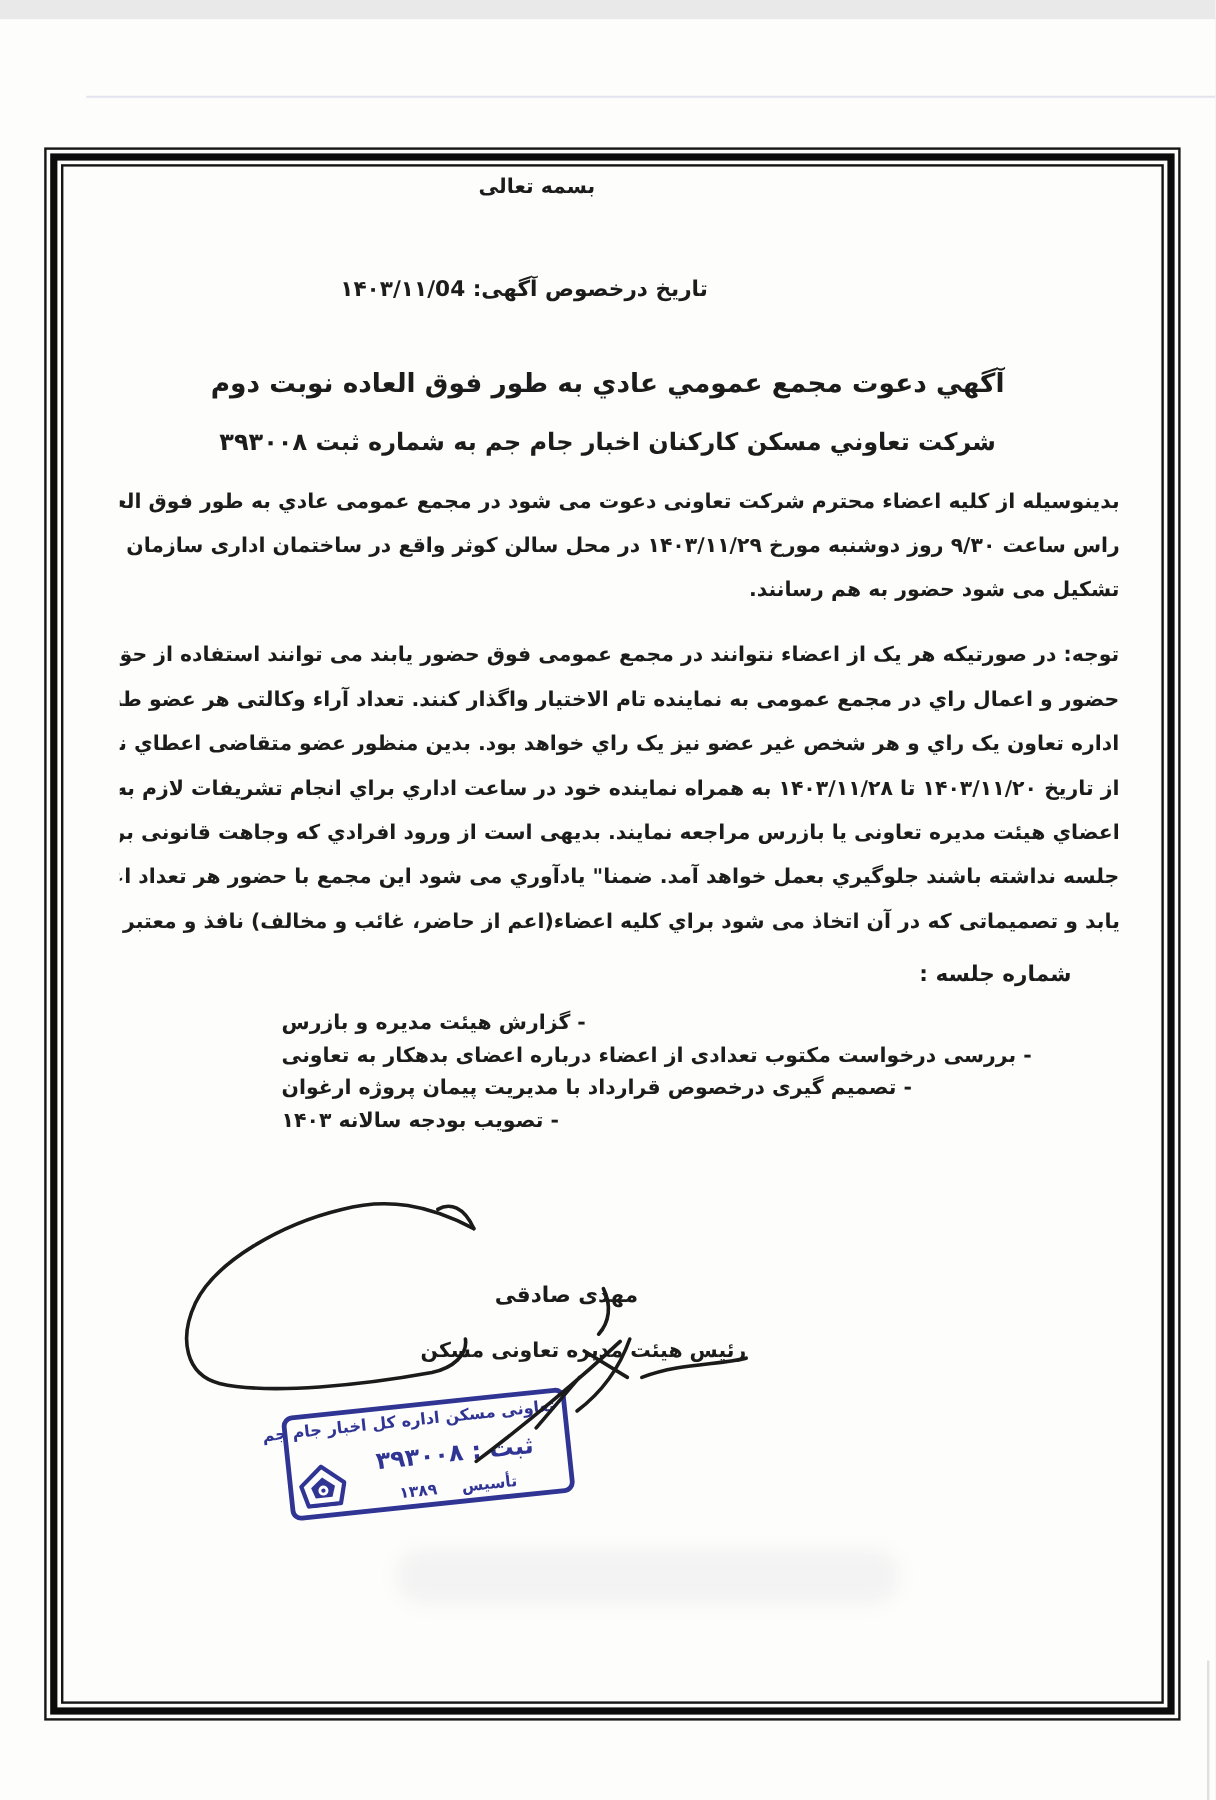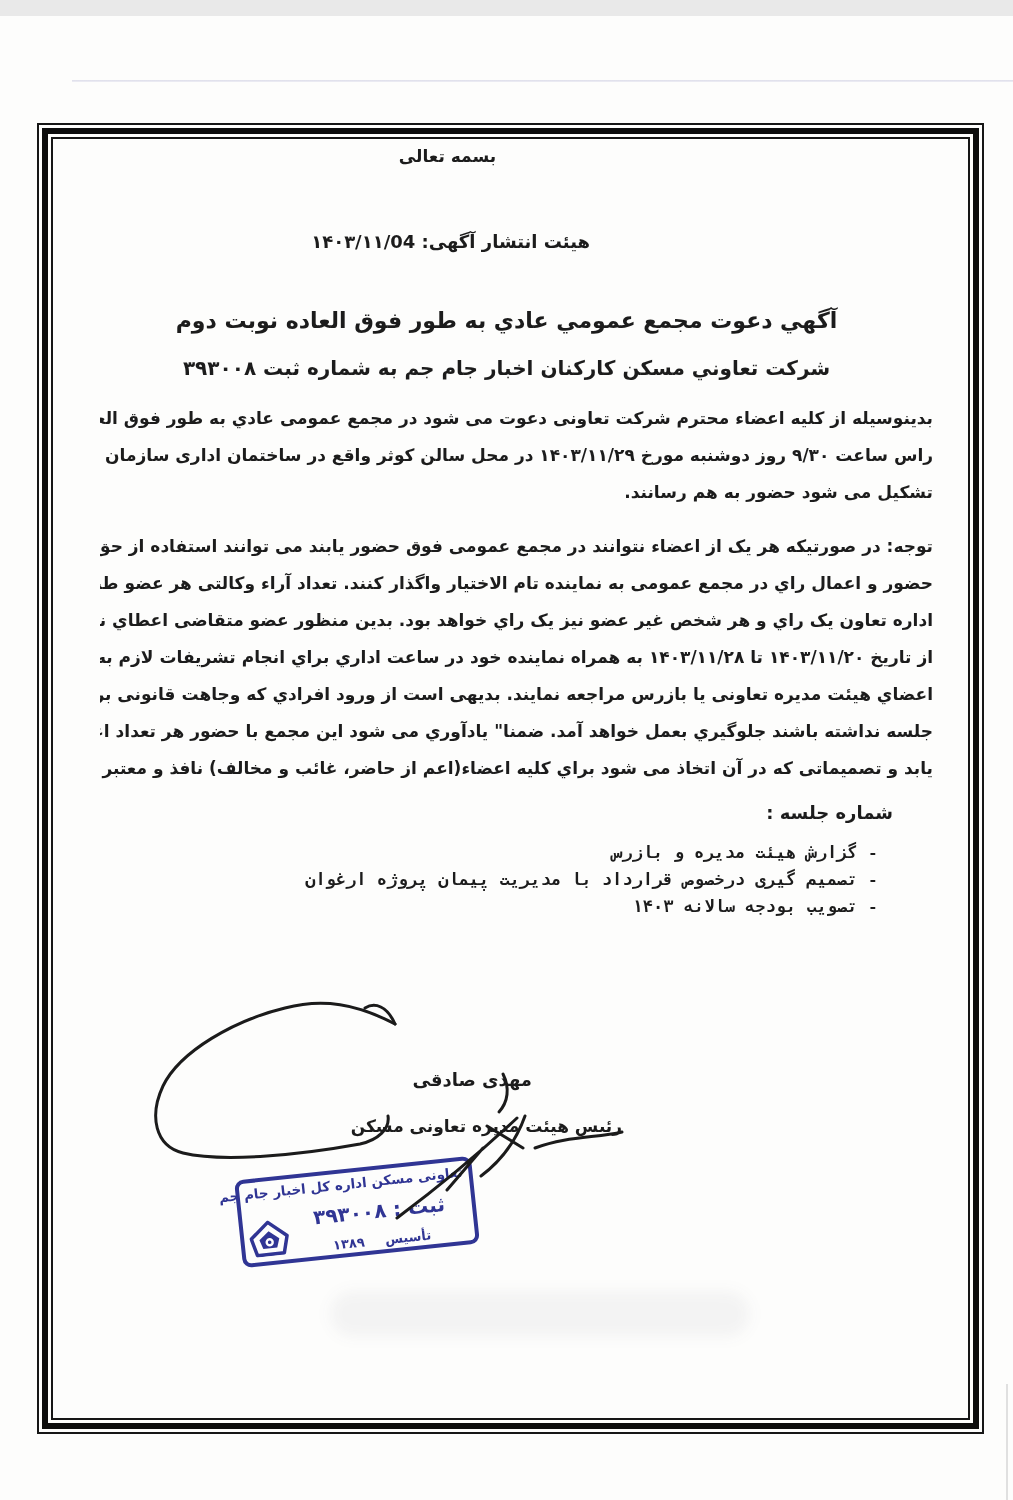--- a/index.html
+++ b/index.html
@@ -32,21 +32,21 @@
     font-size:20px; font-weight:bold; }
   .para { position:absolute; right:80px; width:833px; }
   .para1 { top:384px; }
   .para2 { top:512px; }
   .pline { height:37px; line-height:37px; font-size:17px; font-weight:bold;
     direction:rtl; text-align:justify; text-align-last:justify; white-space:nowrap;
     text-justify:inter-word; overflow:hidden; }
   .pline.last-short { text-align:right; text-align-last:right; }
   .agenda-heading { position:absolute; top:786px; right:120px; font-size:18px;
     font-weight:bold; white-space:nowrap; }
-  .agenda-items { position:absolute; top:824px; right:135px; text-align:right;font-family:Liberation Mono, monospace; }
+  .agenda-items { position:absolute; top:824px; right:153px; text-align:left; }
   .agenda-item { line-height:27px; font-size:17px; font-weight:bold; white-space:nowrap; }
   .sig-name { position:absolute; top:1053px; right:481px; font-size:18px;
     font-weight:bold; white-space:nowrap; z-index:4; }
   .sig-role { position:absolute; top:1100px; right:391px; font-size:17px;
     font-weight:bold; white-space:nowrap; z-index:2; }
   .sig-svg { position:absolute; left:135px; top:980px; width:520px; height:230px; z-index:3; }
   
   .stamp { position:absolute; left:238px; top:1152px; width:238px; height:88px;
     border:4px solid #262b8f; border-radius:9px; transform:rotate(-6deg);
     color:#262b8f; z-index:2; opacity:.95; padding:3px 6px 2px 6px;
@@ -69,21 +69,21 @@
 
   <div class="frame">
     <div class="frame-mid">
       <div class="frame-inner"></div>
     </div>
   </div>
 
   <div class="bismillah">بسمه تعالی</div>
 
   <div class="pub-date">
-    <span>هیئت انتشار آگهی:</span>
+    <span>تاریخ درخصوص آگهی:</span>
     <span>۱۴۰۳/۱۱/04</span>
   </div>
 
   <div class="title1">آگهي دعوت مجمع عمومي عادي به طور فوق العاده نوبت دوم</div>
   <div class="title2">شرکت تعاوني مسکن کارکنان اخبار جام جم به شماره ثبت ۳۹۳۰۰۸</div>
 
   <div class="para para1">
     <div class="pline">بدینوسیله از کلیه اعضاء محترم شرکت تعاونی دعوت می شود در مجمع عمومی عادي به طور فوق العاده نوبت دوم که</div>
     <div class="pline">راس ساعت ۹/۳۰ روز دوشنبه مورخ ۱۴۰۳/۱۱/۲۹ در محل سالن کوثر واقع در ساختمان اداری سازمان صدا و سیما</div>
     <div class="pline last-short">تشکیل می شود حضور به هم رسانند.</div>
@@ -99,20 +99,21 @@
     <div class="pline">از تاریخ ۱۴۰۳/۱۱/۲۰ تا ۱۴۰۳/۱۱/۲۸ به همراه نماینده خود در ساعت اداري براي انجام تشریفات لازم به احدي از</div>
     <div class="pline">اعضاي هیئت مدیره تعاونی یا بازرس مراجعه نمایند. بدیهی است از ورود افرادي که وجاهت قانونی براي حضور در</div>
     <div class="pline">جلسه نداشته باشند جلوگیري بعمل خواهد آمد. ضمنا" یادآوري می شود این مجمع با حضور هر تعداد اعضا رسمیت می</div>
     <div class="pline">یابد و تصمیماتی که در آن اتخاذ می شود براي کلیه اعضاء(اعم از حاضر، غائب و مخالف) نافذ و معتبر خواهد بود.</div>
   </div>
 
   <div class="agenda-heading">شماره جلسه :</div>
 
   <div class="agenda-items">
     <div class="agenda-item">- گزارش هیئت مدیره و بازرس</div>
+    <div class="agenda-item">- بررسی درخواست مکتوب تعدادی از اعضاء درباره اعضای بدهکار به تعاونی</div>
     <div class="agenda-item">- تصمیم گیری درخصوص قرارداد با مدیریت پیمان پروژه ارغوان</div>
     <div class="agenda-item">- تصویب بودجه سالانه ۱۴۰۳</div>
   </div>
 
   <div class="sig-name">مهدی صادقی</div>
   <div class="sig-role">رئیس هیئت مدیره  تعاونی مسکن</div>
 
   <svg class="sig-svg" viewBox="0 0 520 230" fill="none" stroke="#1b1b1b" stroke-width="3" stroke-linecap="round">
     <path d="M260 28 C 222 8 188 2 150 12 C 100 24 45 55 28 90 C 14 120 20 150 48 157 C 90 167 170 158 225 148 C 243 144 255 133 253 120"></path>
     <path d="M260 28 C 252 10 240 6 230 12"></path>

